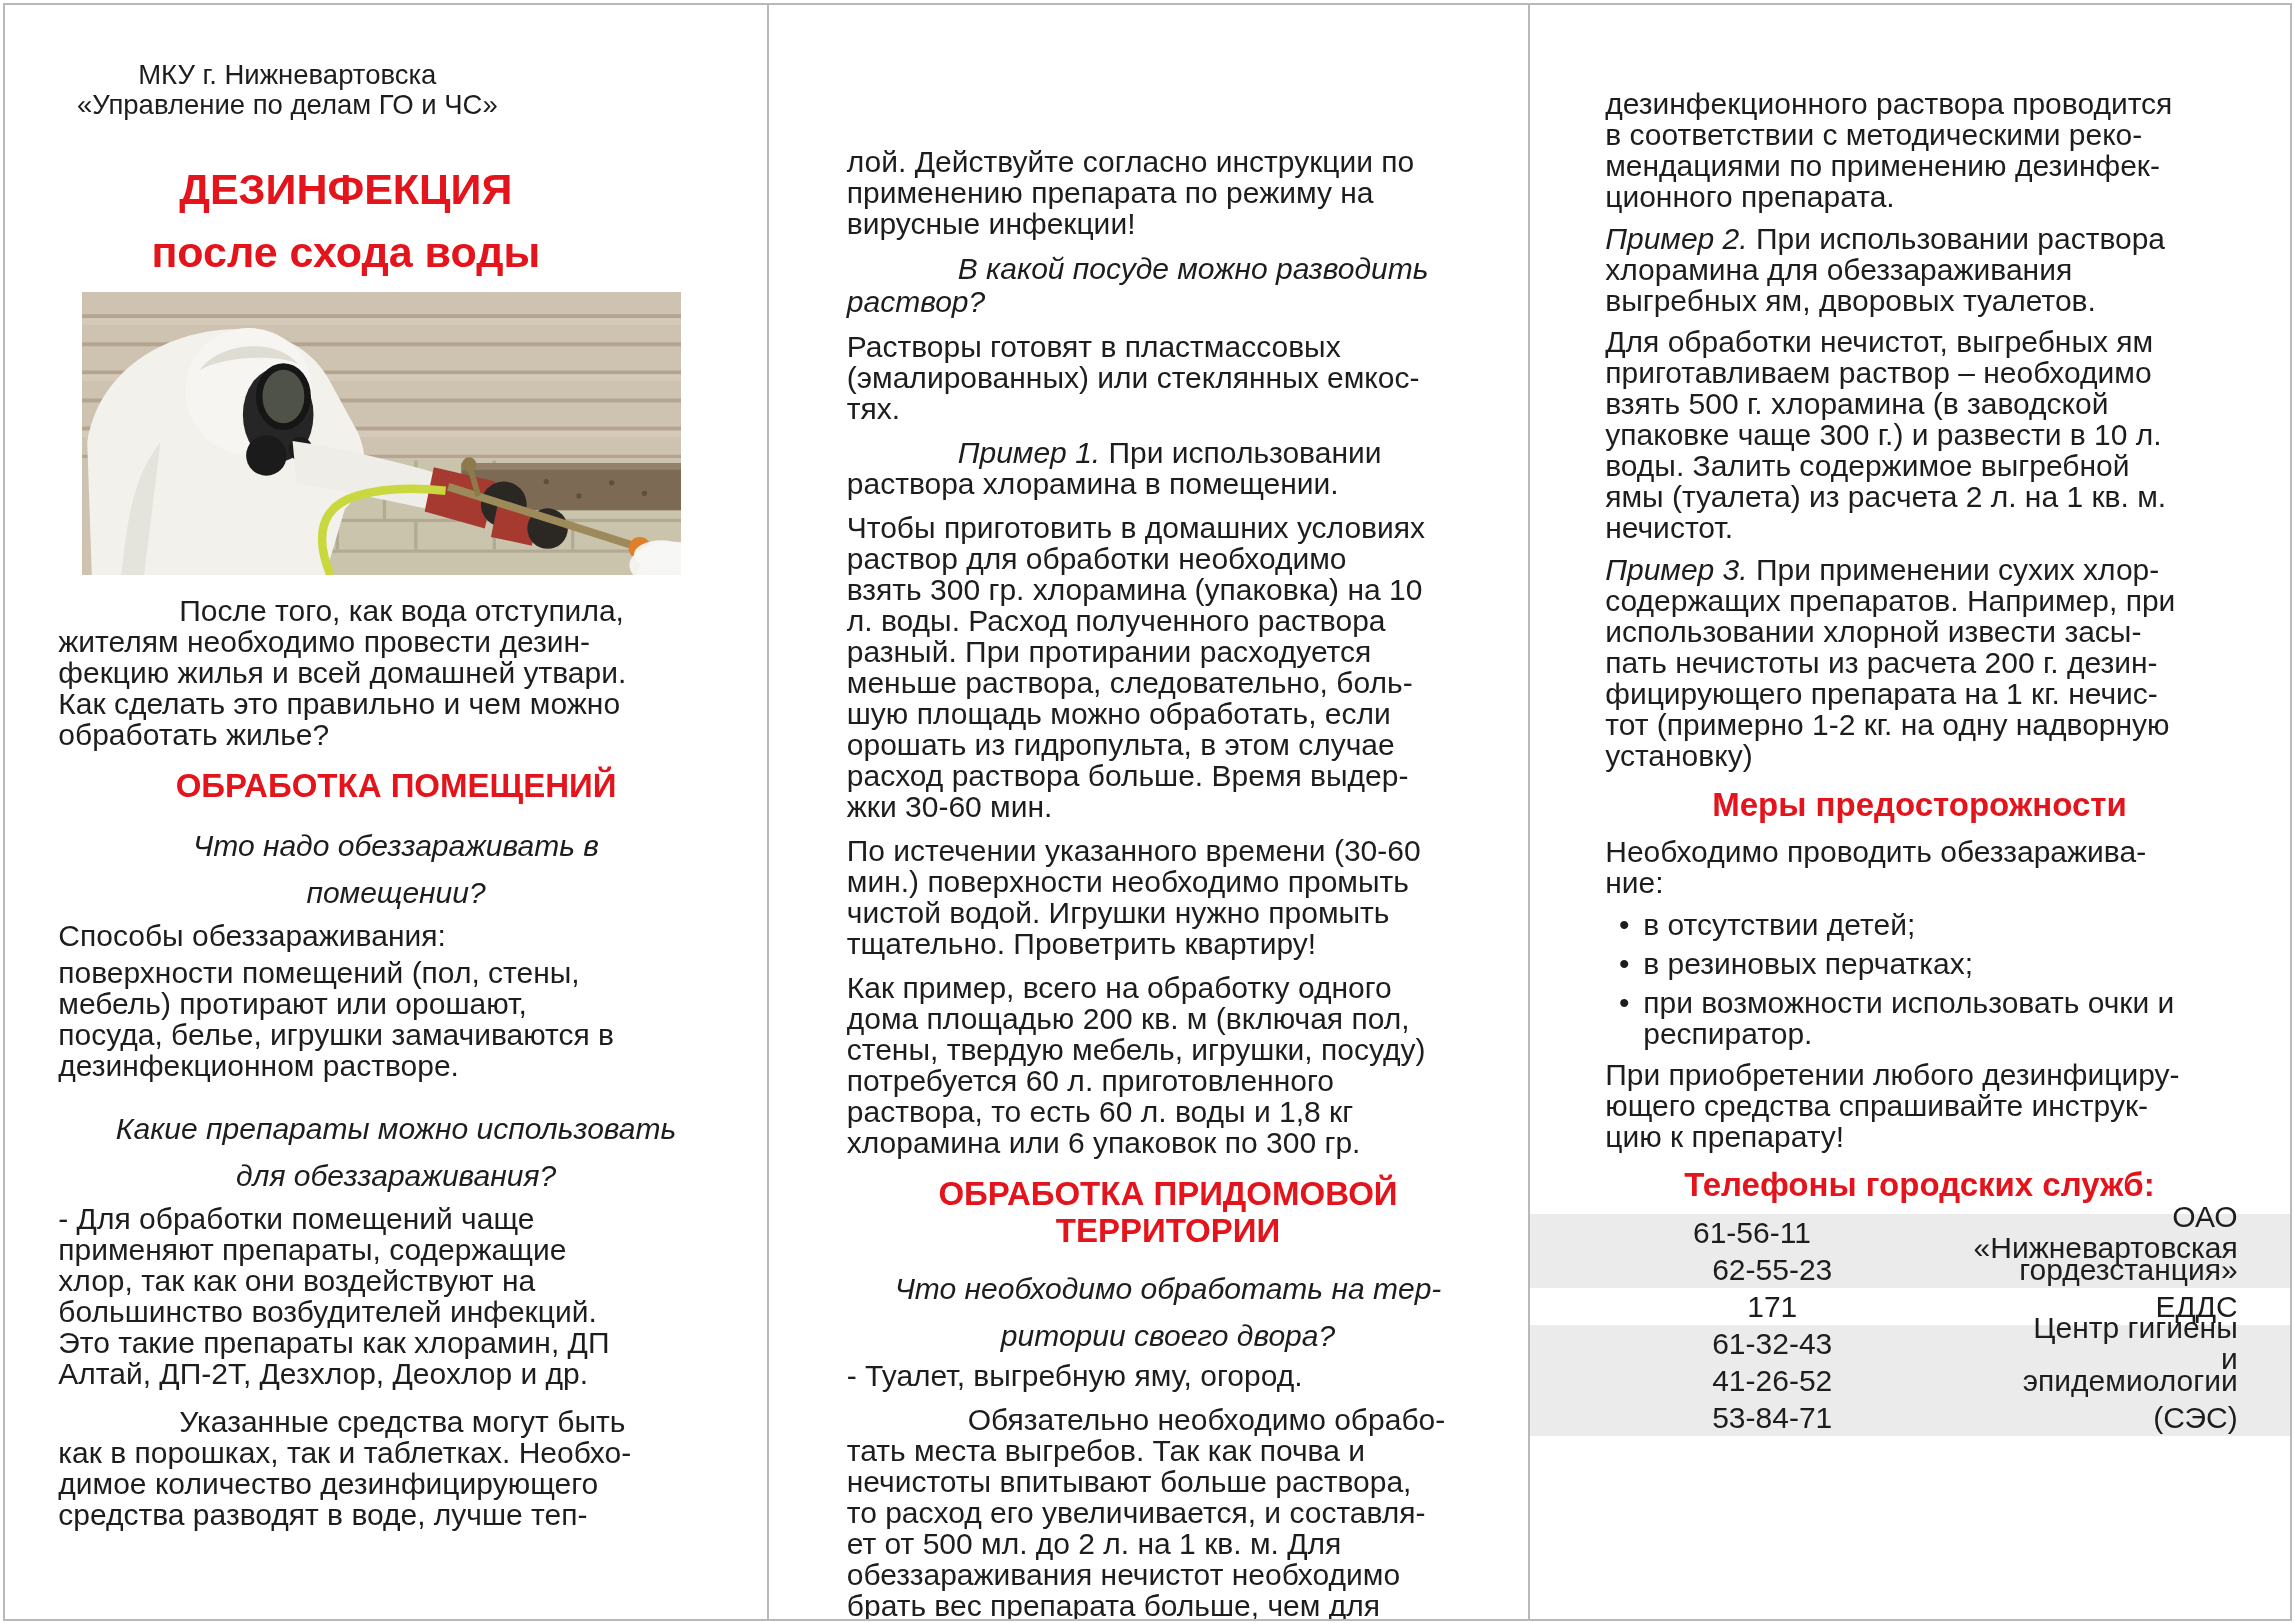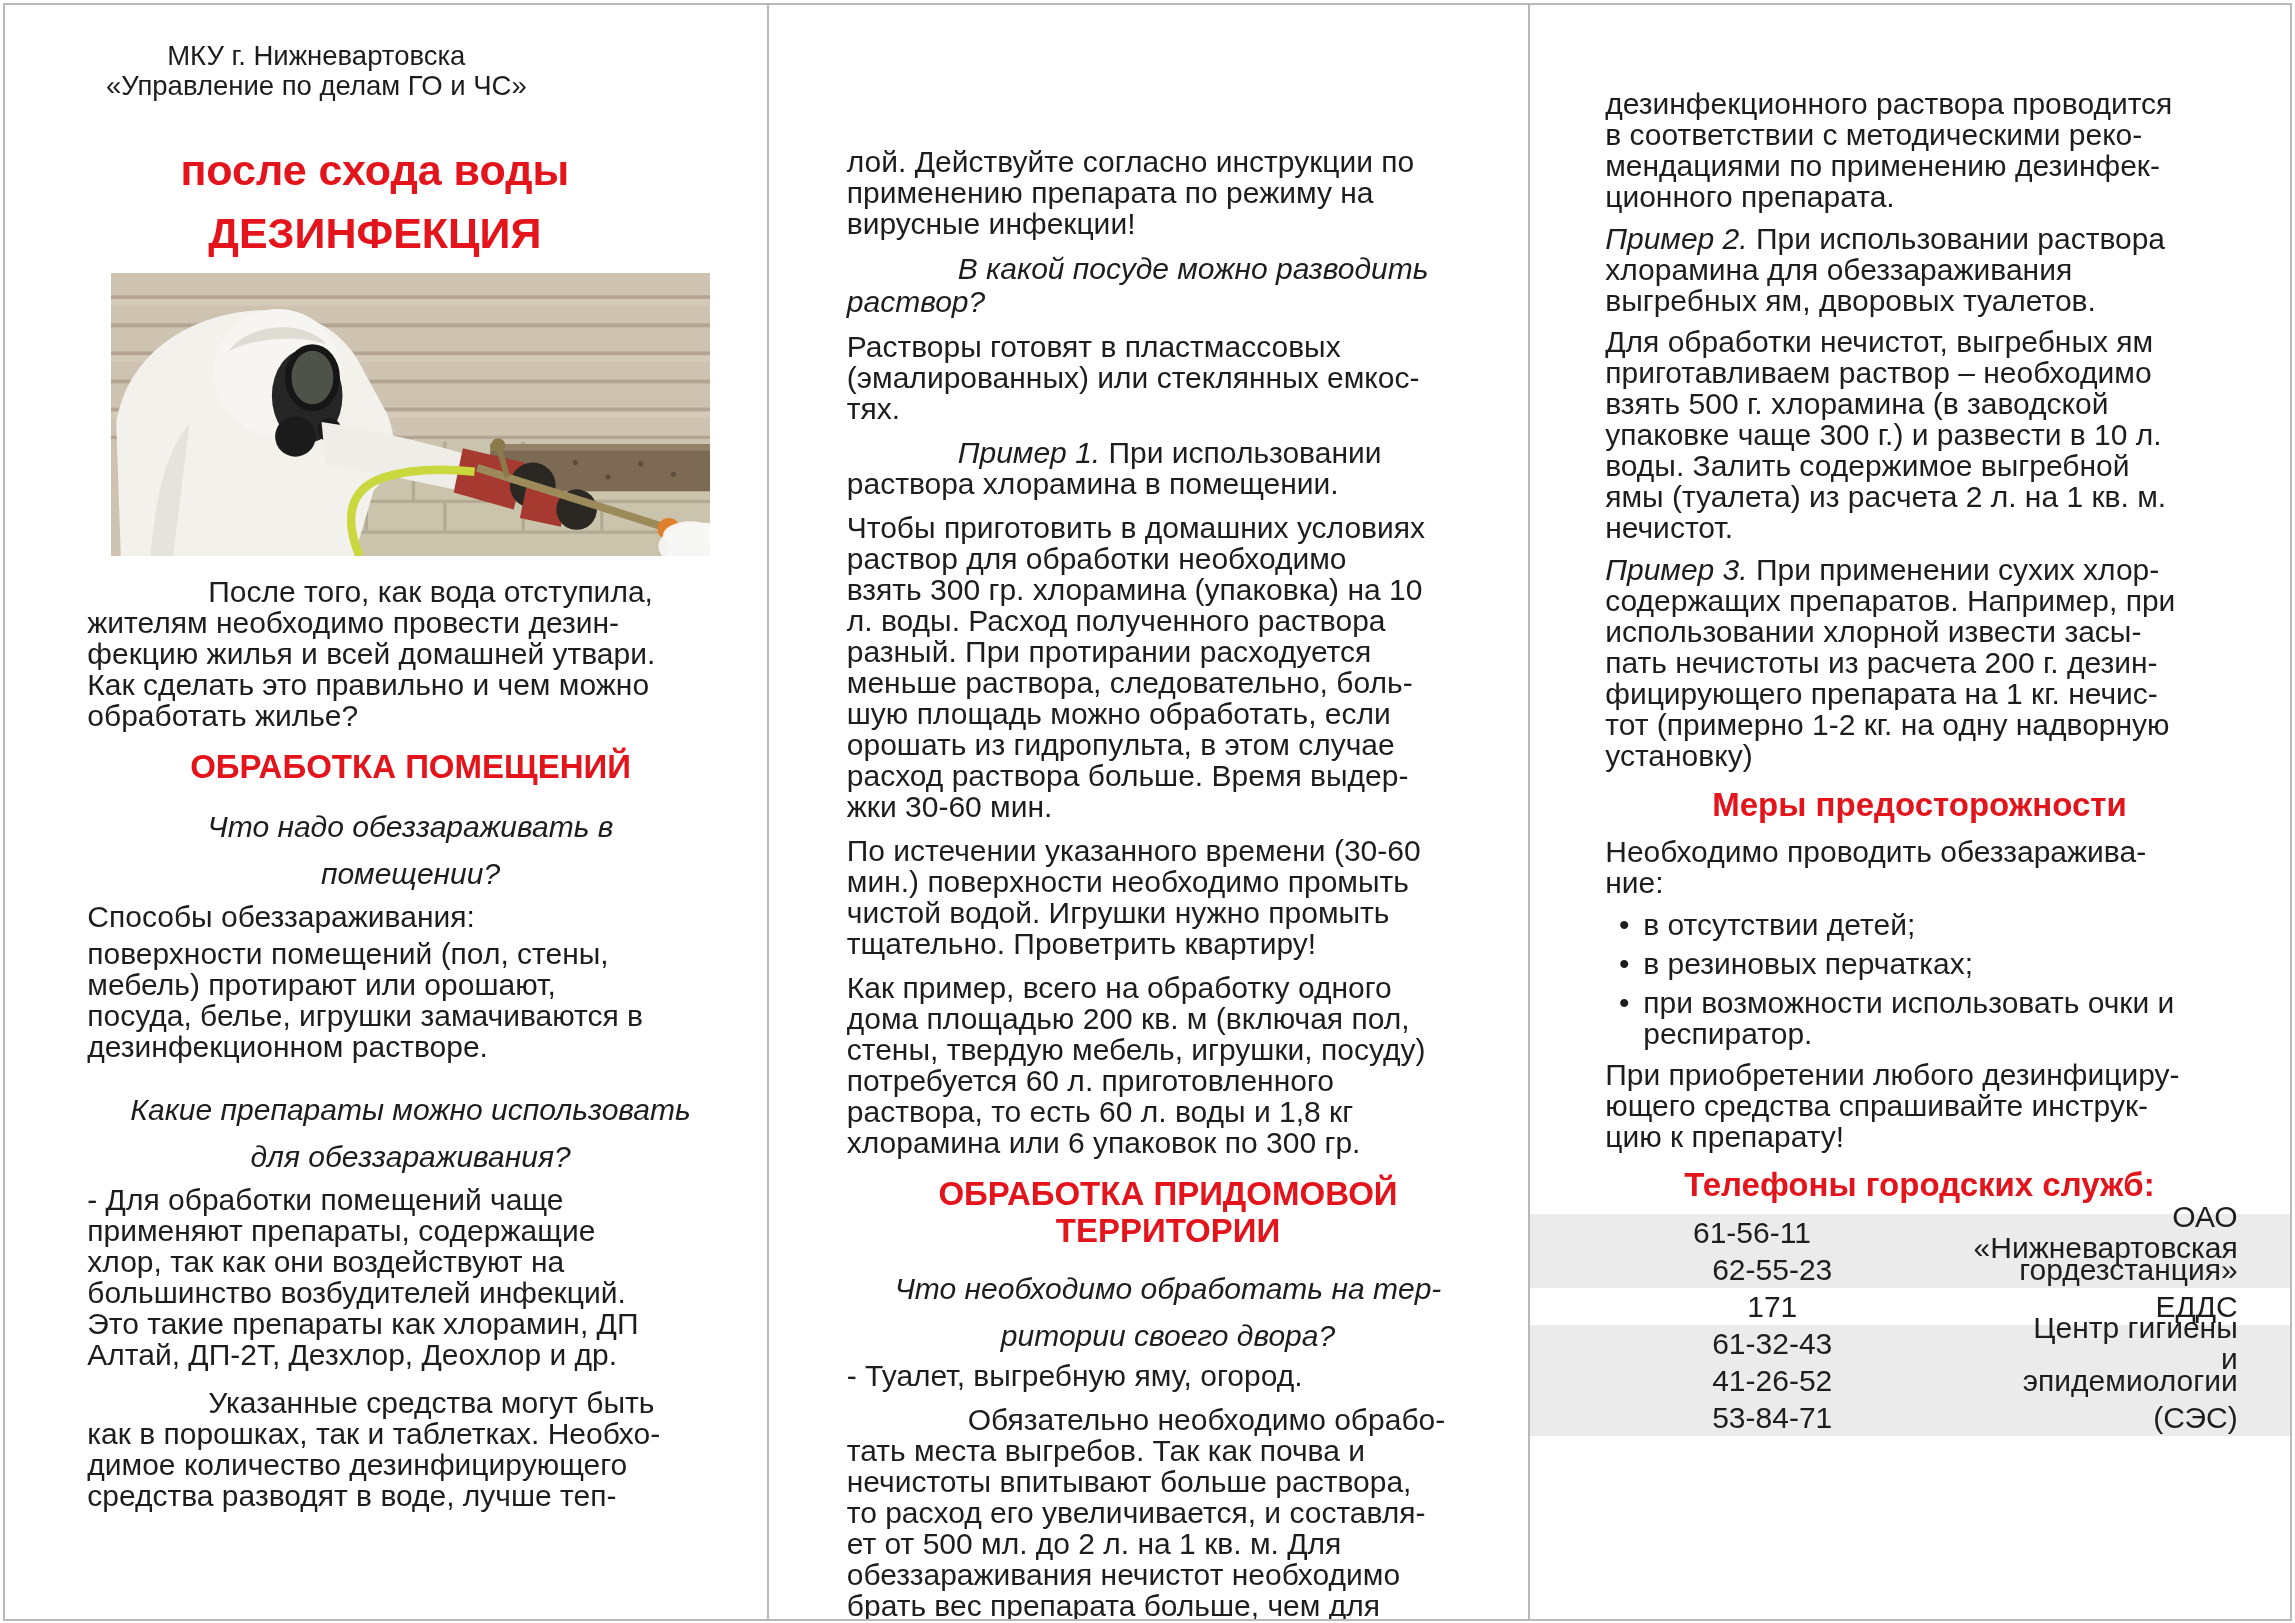--- a/index.html
+++ b/index.html
@@ -15,21 +15,21 @@
     border:2px solid #b9b9b9;
     display:grid; grid-template-columns:1fr 1fr 1fr;
     background:#fff;
   }
   .col { position:relative; overflow:hidden; }
   .col + .col { border-left:2px solid #b9b9b9; }
 
   .pre { white-space:pre-line; }
 
   
-  .col-left { padding:36px 33px 0 82px; font-size:30px; line-height:31px; }
+  .col-left { padding:36px 33px 0 53px; font-size:30px; line-height:31px;margin-top:19px; }
   .org { font-size:27.5px; line-height:30px; width:458px; text-align:center; margin-bottom:38px; }
   .doc-title { font-size:43px; line-height:63px; font-weight:bold; color:#e3141b; width:575px; text-align:center; }
   .photo-wrap { width:599px; height:283px; margin:7.8px 0 19.6px 24px; overflow:hidden; background:#cec2b0; }
   .photo-wrap svg { display:block; width:100%; height:100%; }
   .para { margin-bottom:17px; }
   .ind { text-indent:121px; }
 
   .h-red { color:#e3141b; font-weight:bold; font-size:33px; line-height:37px; text-align:center; }
   .h-left { margin-top:10.5px; margin-bottom:18.3px; }
 
@@ -68,22 +68,22 @@
 <body>
 
 <div class="sheet">
 
   <div class="col col-left">
     <div class="org">
       <div class="pre">МКУ г. Нижневартовска</div>
       <div class="pre">«Управление по делам ГО и ЧС»</div>
     </div>
     <div class="doc-title">
+      <div>ДЕЗИНФЕКЦИЯ</div>
       <div>после схода воды</div>
-      <div>ДЕЗИНФЕКЦИЯ</div>
     </div>
 
     <div class="photo-wrap">
       <svg viewBox="0 0 916 433" preserveAspectRatio="none">
 
         <rect x="0" y="0" width="916" height="433" fill="#cec2b0"></rect>
         <g fill="#ab9c87" opacity="0.75">
           <rect x="0" y="34" width="916" height="6"></rect>
           <rect x="0" y="77" width="916" height="6"></rect>
           <rect x="0" y="120" width="916" height="6"></rect>

